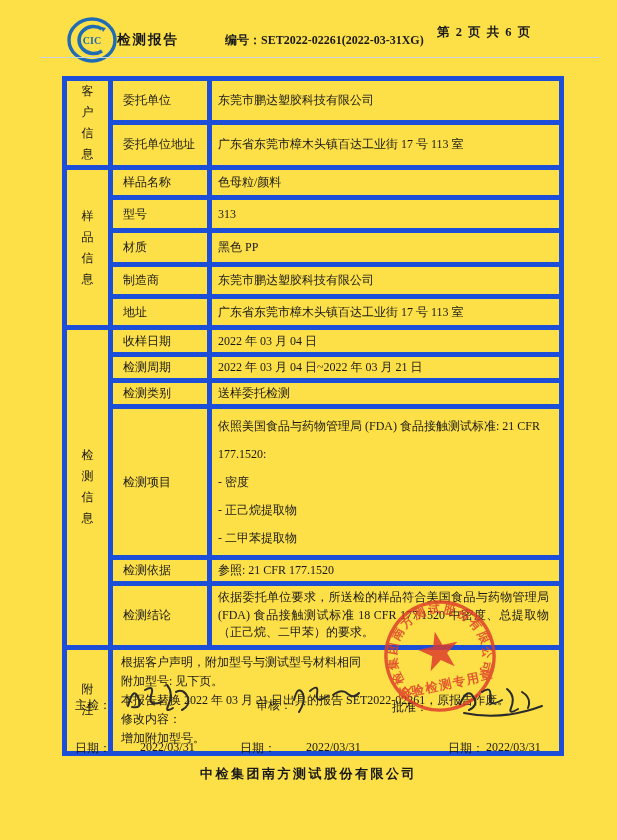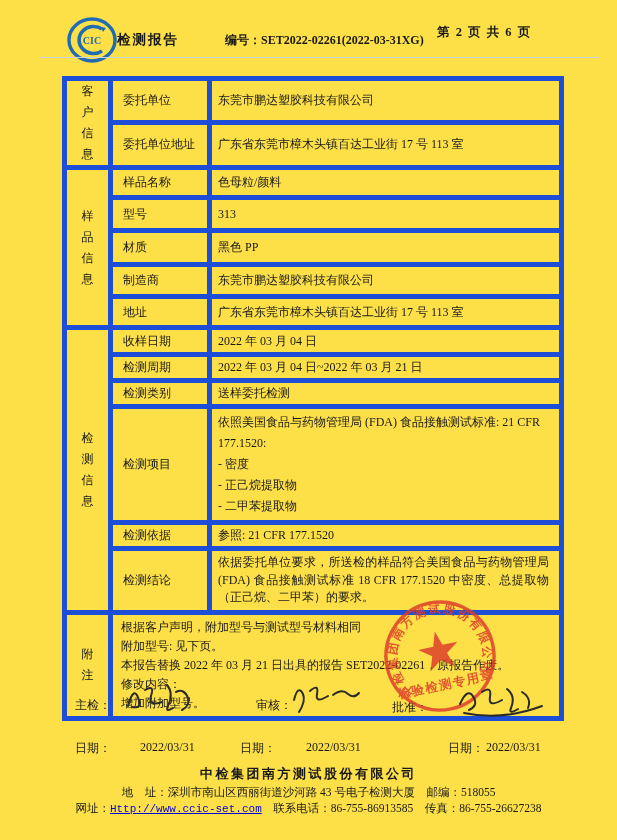--- a/index.html
+++ b/index.html
@@ -17,21 +17,21 @@
   
   table.report{
     position:absolute;left:62px;top:76px;width:497px;
     border-collapse:collapse;table-layout:fixed;font-size:12px;color:#181818;
   }
   table.report td{border:5px solid #1d4ed8;overflow:hidden;vertical-align:middle;}
   table.report{border:1px solid #9b9b9b;border-top:2px solid #adadad;}
   td.group{text-align:center;word-break:break-all;line-height:21px;padding:0 10px;}
   td.lbl{padding:2px 4px 2px 10px;}
   td.val{padding:2px 6px 2px 6px;margin-left:32px;}
-  td.val-lines{padding:3px 8px 3px 6px;line-height:21px;}
+  td.val-lines{padding:3px 8px 3px 6px;line-height:28px;}
   td.val-just{padding:3px 10px 3px 6px;line-height:17.5px;text-align:justify;}
   td.notes{padding:3px 10px 3px 8px;line-height:19px;}
   tr.h33{height:33px;} tr.h34{height:34px;padding-left:39px;} tr.h30{height:30px;} tr.h32{height:32px;}
   tr.h31{height:31px;} tr.h27{height:27px;} tr.h25{height:25px;} tr.h23{height:23px;}
   tr.h95{height:95px;} tr.h21{height:21px;} tr.h51{height:51px;}
   
   .sig-label{position:absolute;font-size:12px;white-space:nowrap;}
   .sig-svg{position:absolute;}
   .sig-svg path{fill:none;stroke:#2b2b2b;stroke-width:2;stroke-linecap:round;stroke-linejoin:round;}
   
@@ -171,16 +171,14 @@
   </svg>
 
   <div class="sig-label" style="left:75px;top:740px;">日期：</div>
   <div class="sig-label" style="left:140px;top:740px;">2022/03/31</div>
   <div class="sig-label" style="left:240px;top:740px;">日期：</div>
   <div class="sig-label" style="left:306px;top:740px;">2022/03/31</div>
   <div class="sig-label" style="left:448px;top:740px;">日期：</div>
   <div class="sig-label" style="left:486px;top:740px;">2022/03/31</div>
 
   <div class="foot foot-company">中检集团南方测试股份有限公司</div>
-  <div class="foot foot-addr"><span>地　址：</span><span>深圳市南山区西丽街道沙河路 43 号电子检测大厦</span><span>　邮编：</span><span>518055</span></div>
-  <div class="foot foot-web"><span>网址：</span><a class="link" href="#">Http://www.ccic-set.com</a><span>　联系电话：</span><span>86-755-86913585</span><span>　传真：</span><span>86-755-26627238</span></div>
 
 </div>
 
 </body></html>

